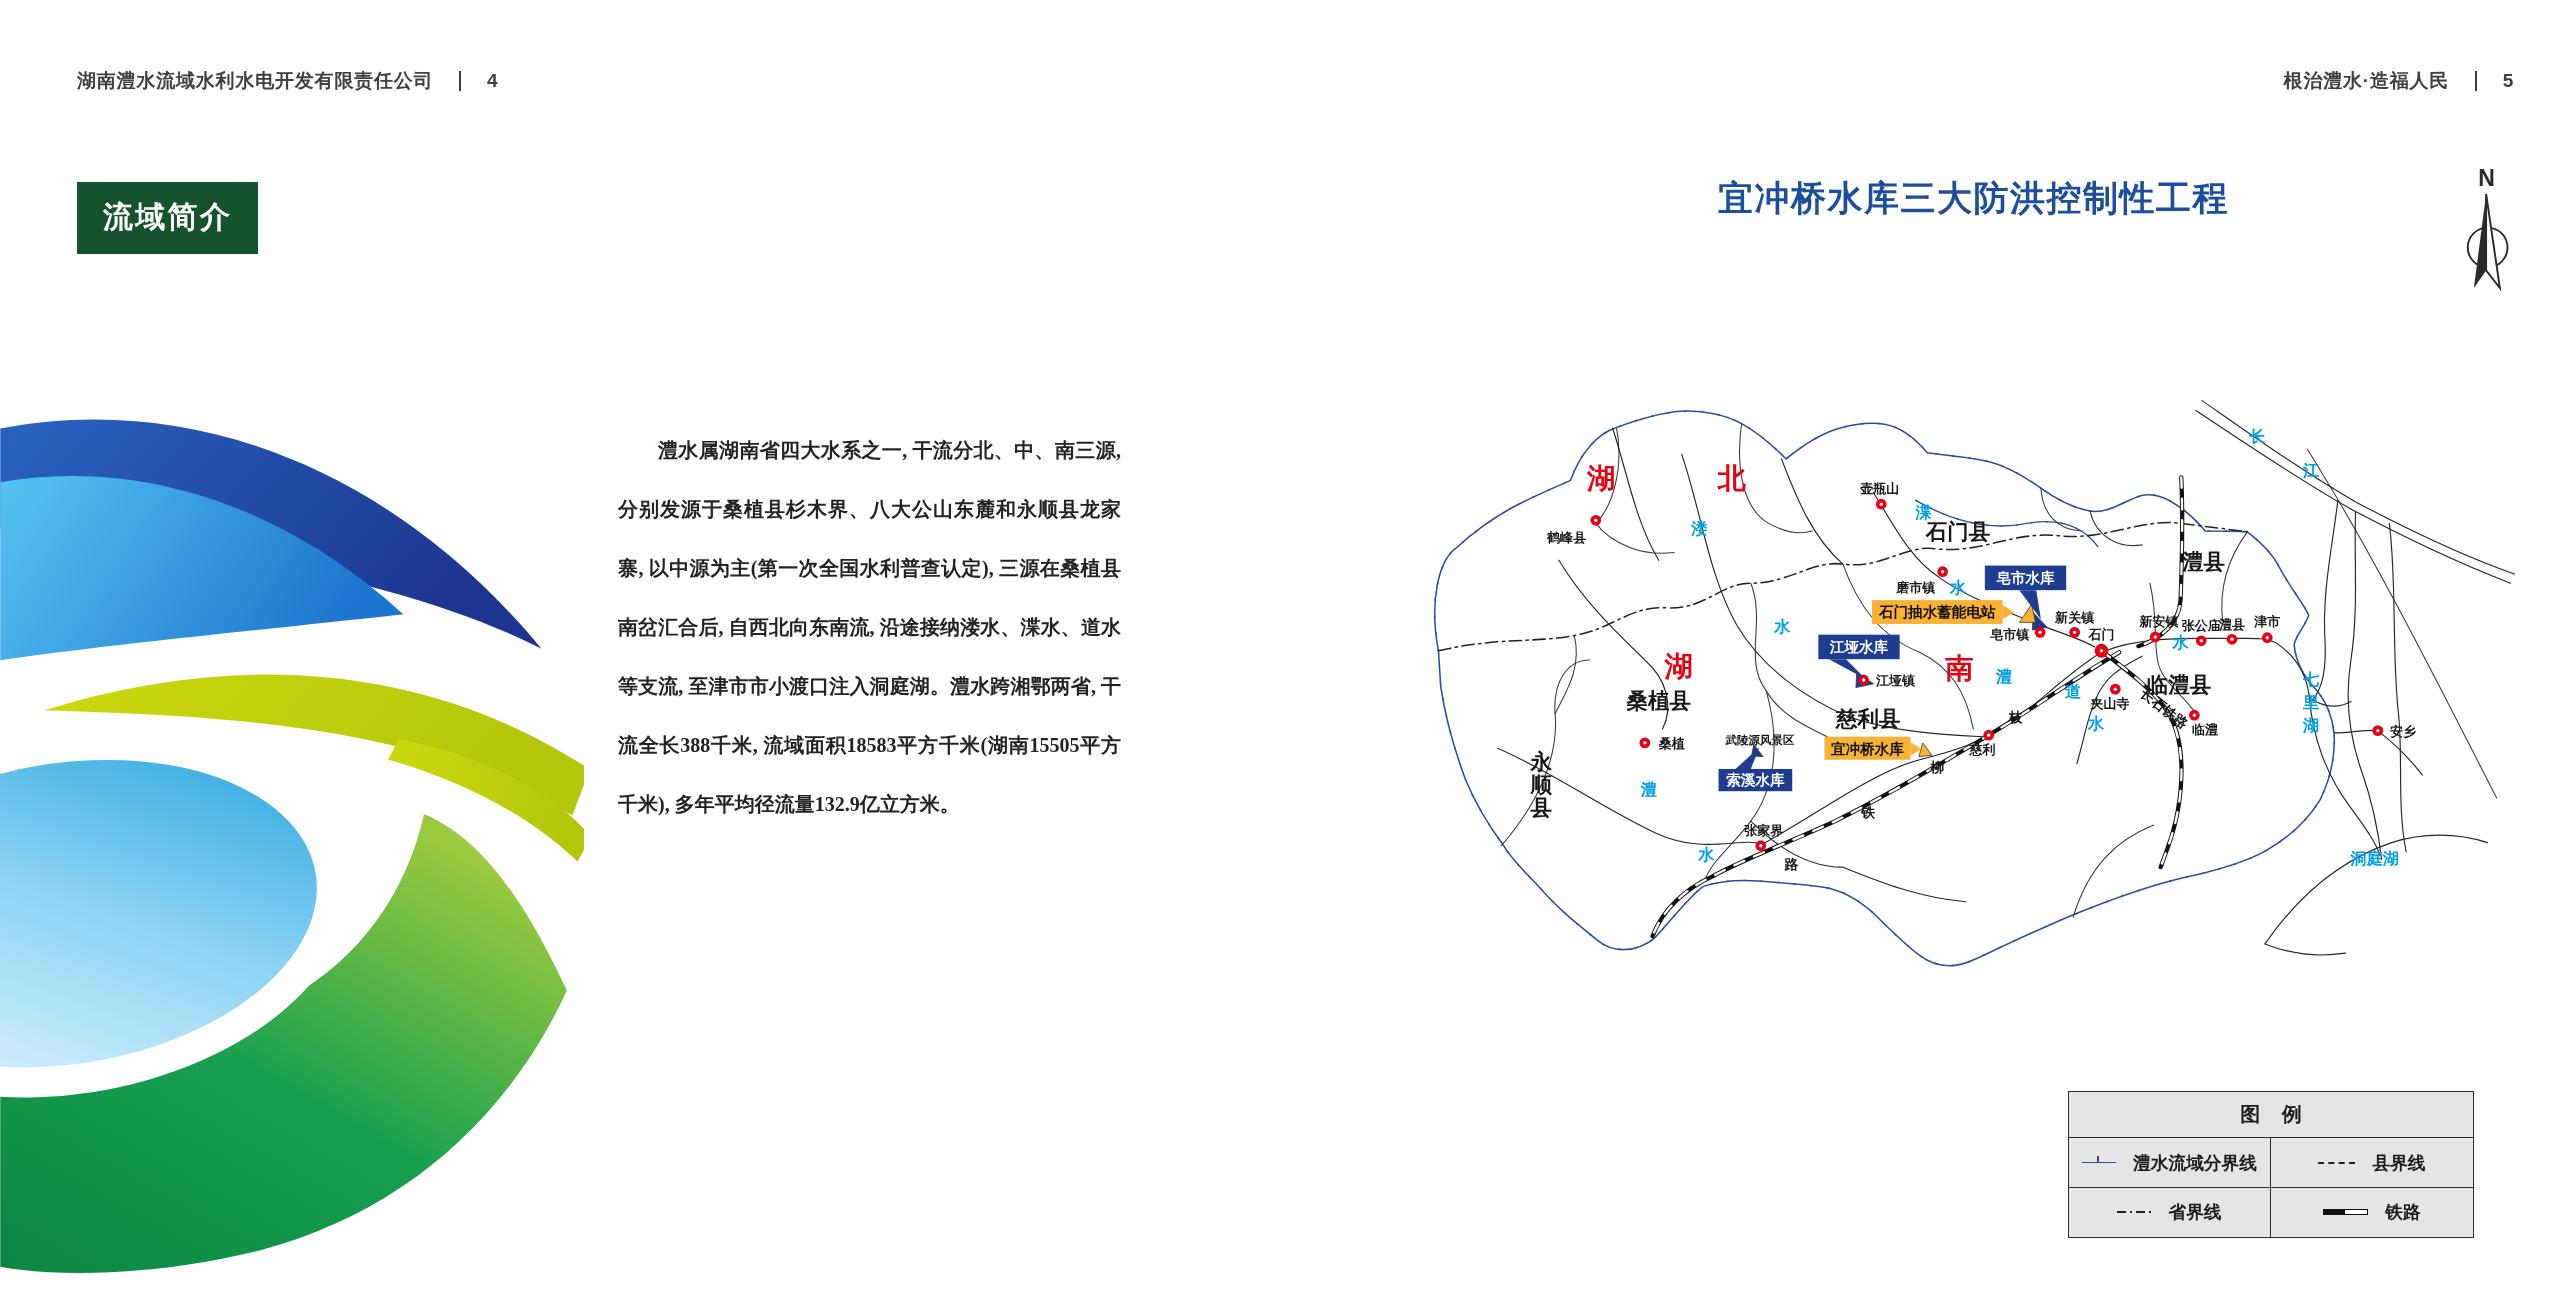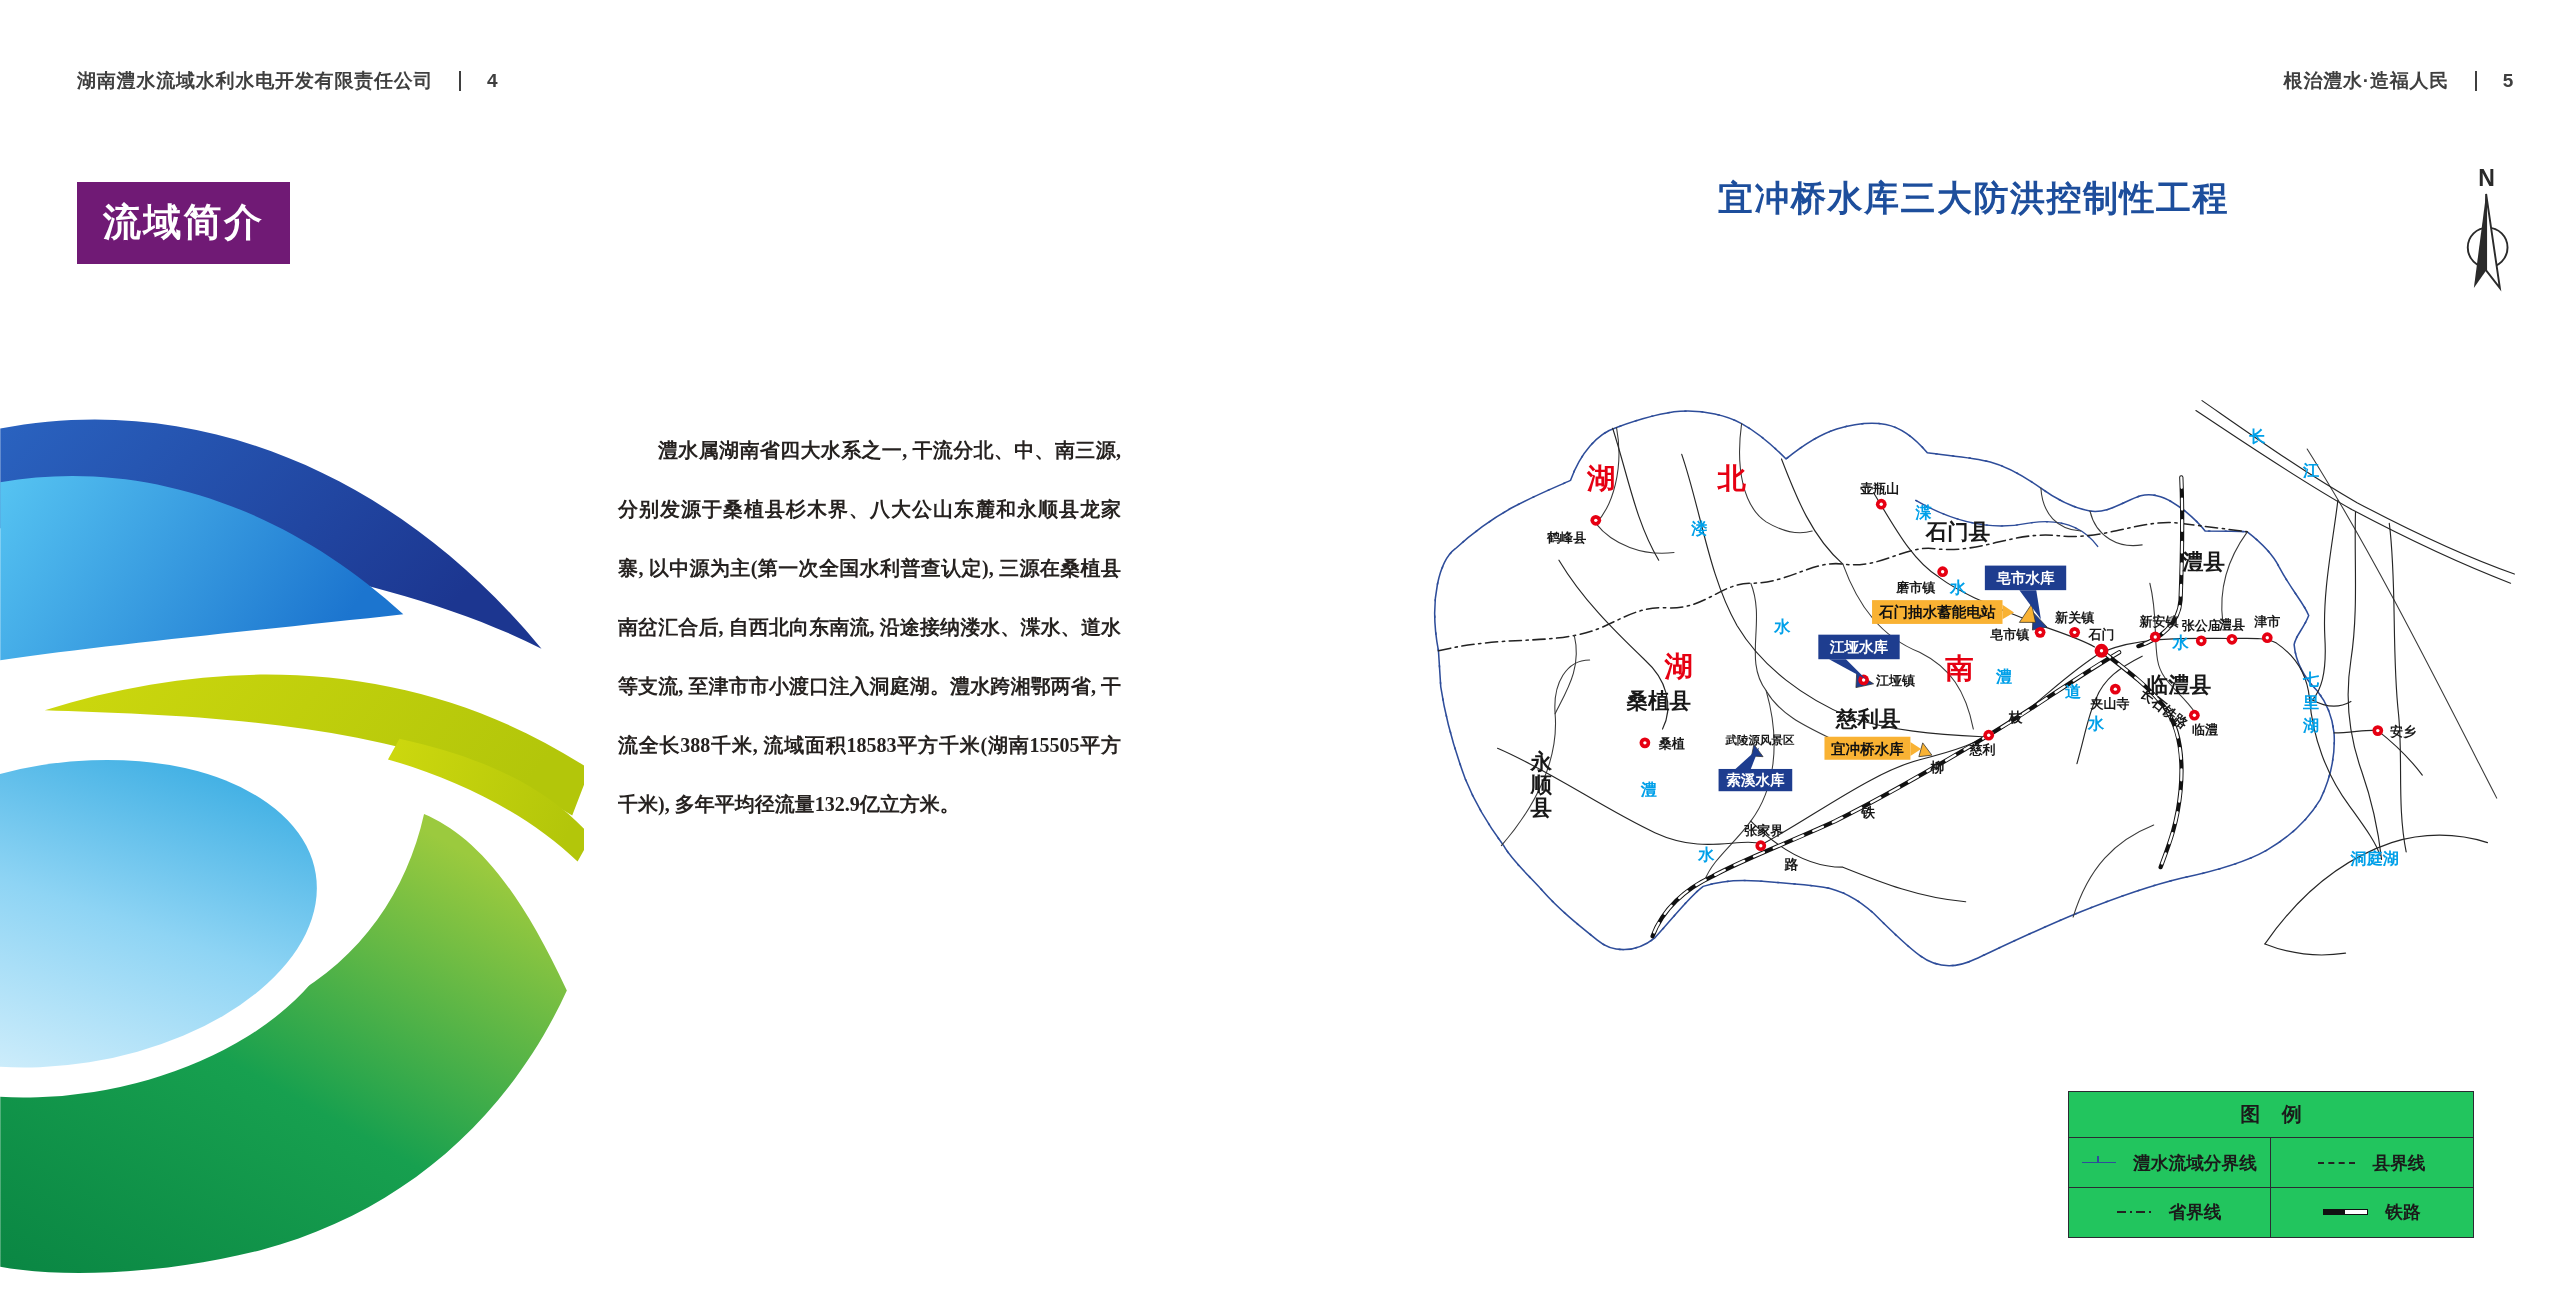--- a/index.html
+++ b/index.html
@@ -7,22 +7,22 @@
     width:2576px;height:1306px;position:relative;background:#ffffff;
     font-family:"Liberation Sans",sans-serif;overflow:hidden;
   }
   
   .runhead{position:absolute;top:68px;font-size:19px;font-weight:700;color:#3f3f3f;letter-spacing:0.8px;display:flex;align-items:center;gap:26px;}
   .runhead .sep{display:inline-block;width:1.5px;height:20px;background:#3f3f3f;}
   #head-left{left:77px;}
   #head-right{right:62px;}
   
   .badge{
-    position:absolute;left:77px;top:182px;background:#701a75;color:#fff;
-    font-size:38px;font-weight:900;padding:15.4px 26px;letter-spacing:2.3px;
+    position:absolute;left:77px;top:182px;background:#14532d;color:#fff;
+    font-size:30px;font-weight:900;padding:15.4px 26px;letter-spacing:2.3px;
   }
   #body-text{
     position:absolute;left:618px;top:421px;width:503px;
     font-family:"Liberation Serif","DejaVu Serif",serif;
     font-size:20px;font-weight:700;color:#262220;line-height:59px;
     text-align:justify;
   }
   #body-text p{margin:0 0 41px 0;text-indent:2em;}
   
   #logo{position:absolute;left:0;top:384px;width:584px;height:922px;}
@@ -39,21 +39,21 @@
   .t-prov{fill:#e60012;font-size:37px;font-weight:900;letter-spacing:2px;}
   .t-county{fill:#181818;font-size:28px;font-weight:900;}
   .t-river{fill:#00a0e9;font-size:21px;font-weight:900;}
   .t-town{fill:#181818;font-size:17px;font-weight:700;}
   .t-rail{fill:#181818;font-size:18px;font-weight:900;}
   .t-area{fill:#181818;font-size:15px;font-weight:700;}
   .t-callout-w{fill:#ffffff;font-size:19px;font-weight:900;}
   .t-callout-b{fill:#111111;font-size:19px;font-weight:900;}
   
   #legend{
-    position:absolute;left:2068px;top:1091px;width:404px;border:1.5px solid #2b2b33;background:#22c55e;
+    position:absolute;left:2068px;top:1091px;width:404px;border:1.5px solid #2b2b33;background:#e5e5e5;
   }
   #legend .lg-title{
     border-bottom:1.5px solid #2b2b33;text-align:center;font-size:20px;font-weight:900;color:#1a1a1a;
     padding:9.2px 0;letter-spacing:21.5px;text-indent:21.5px;
   }
   #legend .lg-grid{display:grid;grid-template-columns:1fr 1fr;}
   #legend .lg-cell{
     display:flex;align-items:center;justify-content:center;gap:17px;
     padding:12.3px 4.6px;font-size:17.7px;font-weight:900;color:#1a1a1a;
   }

